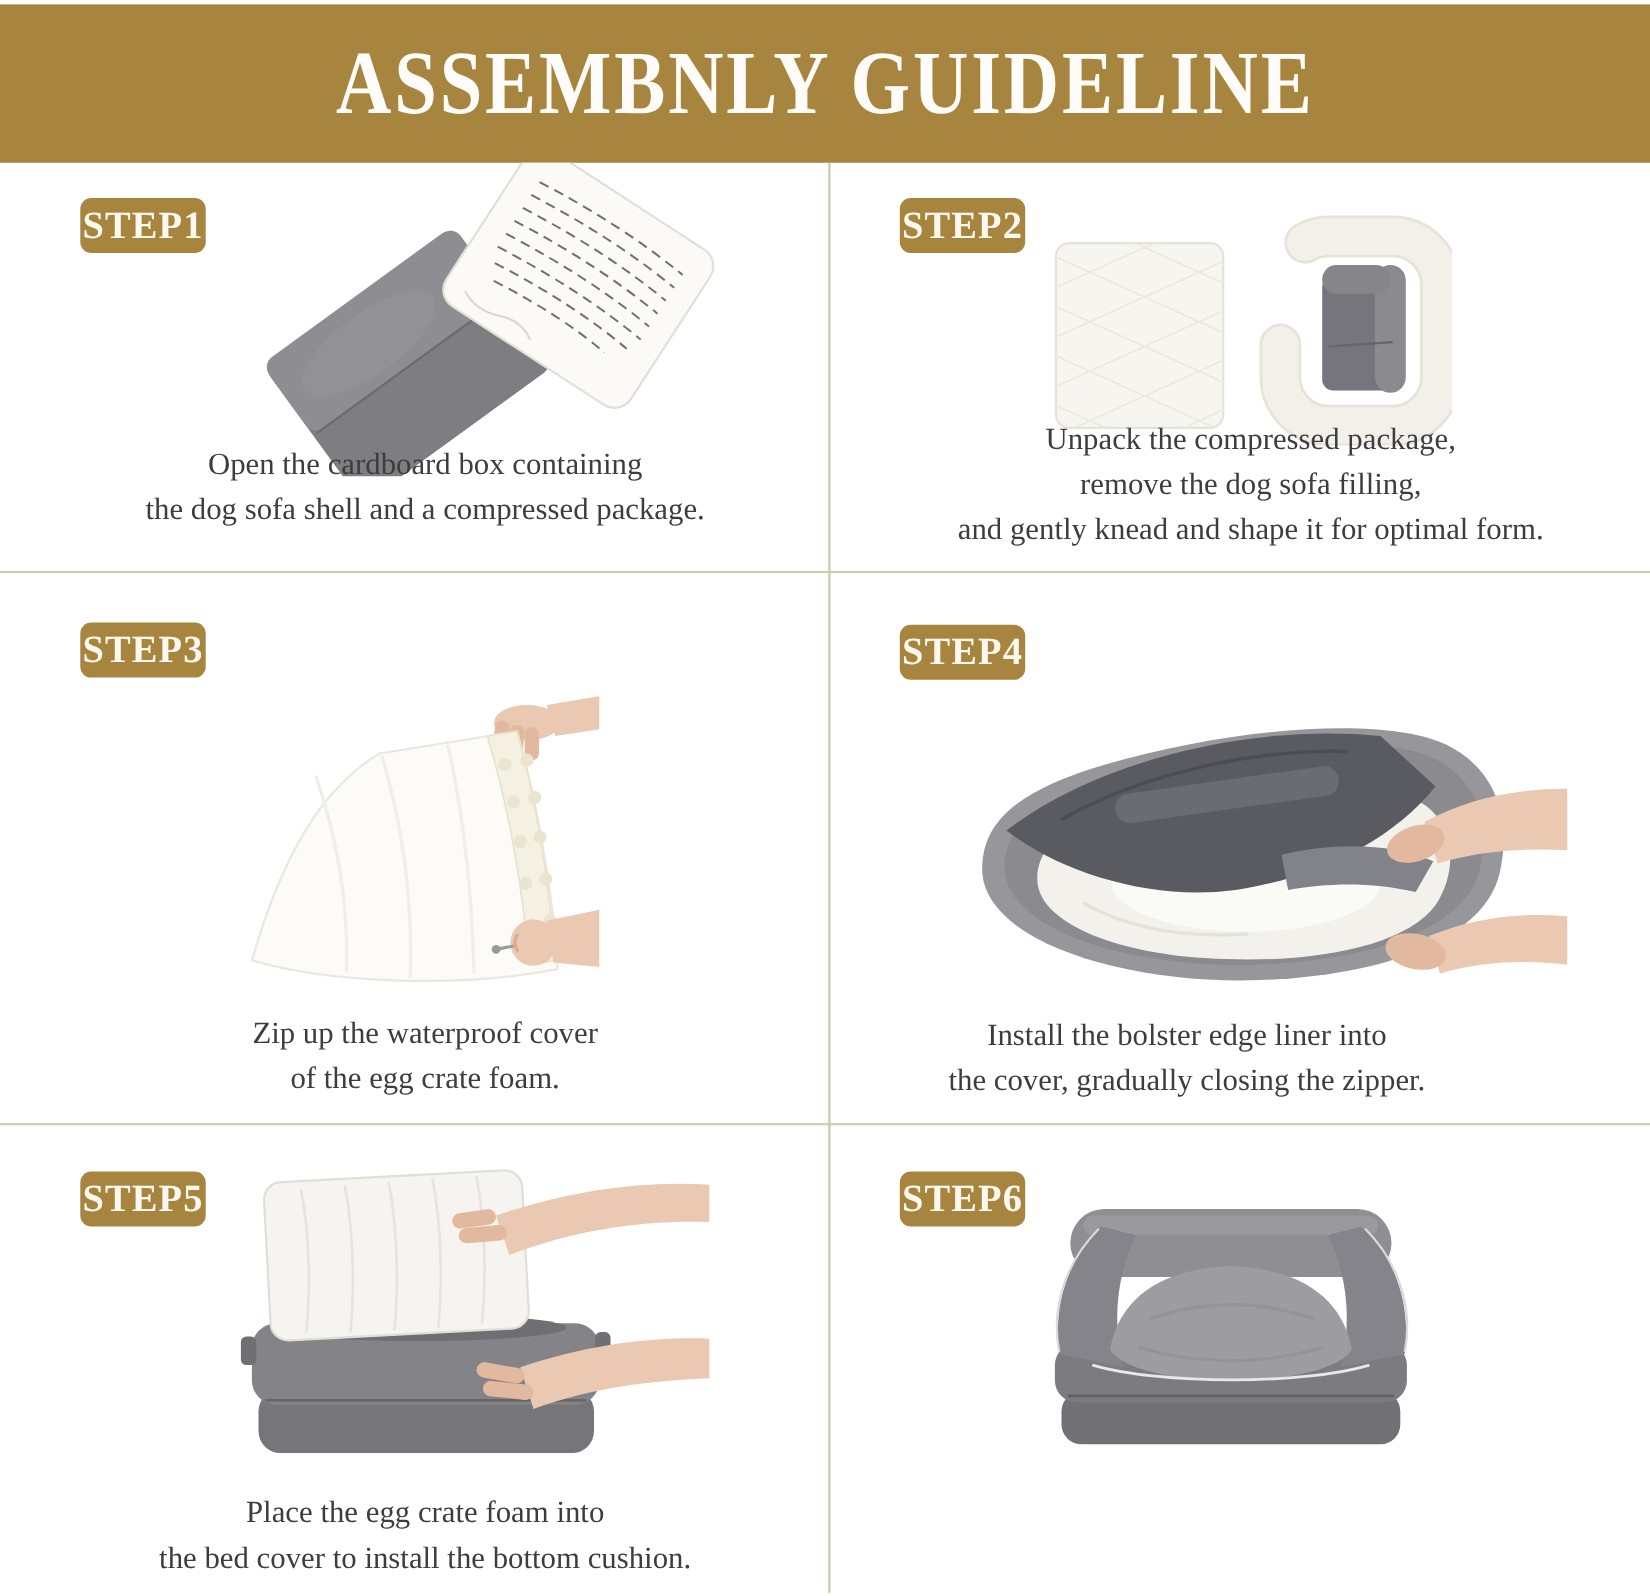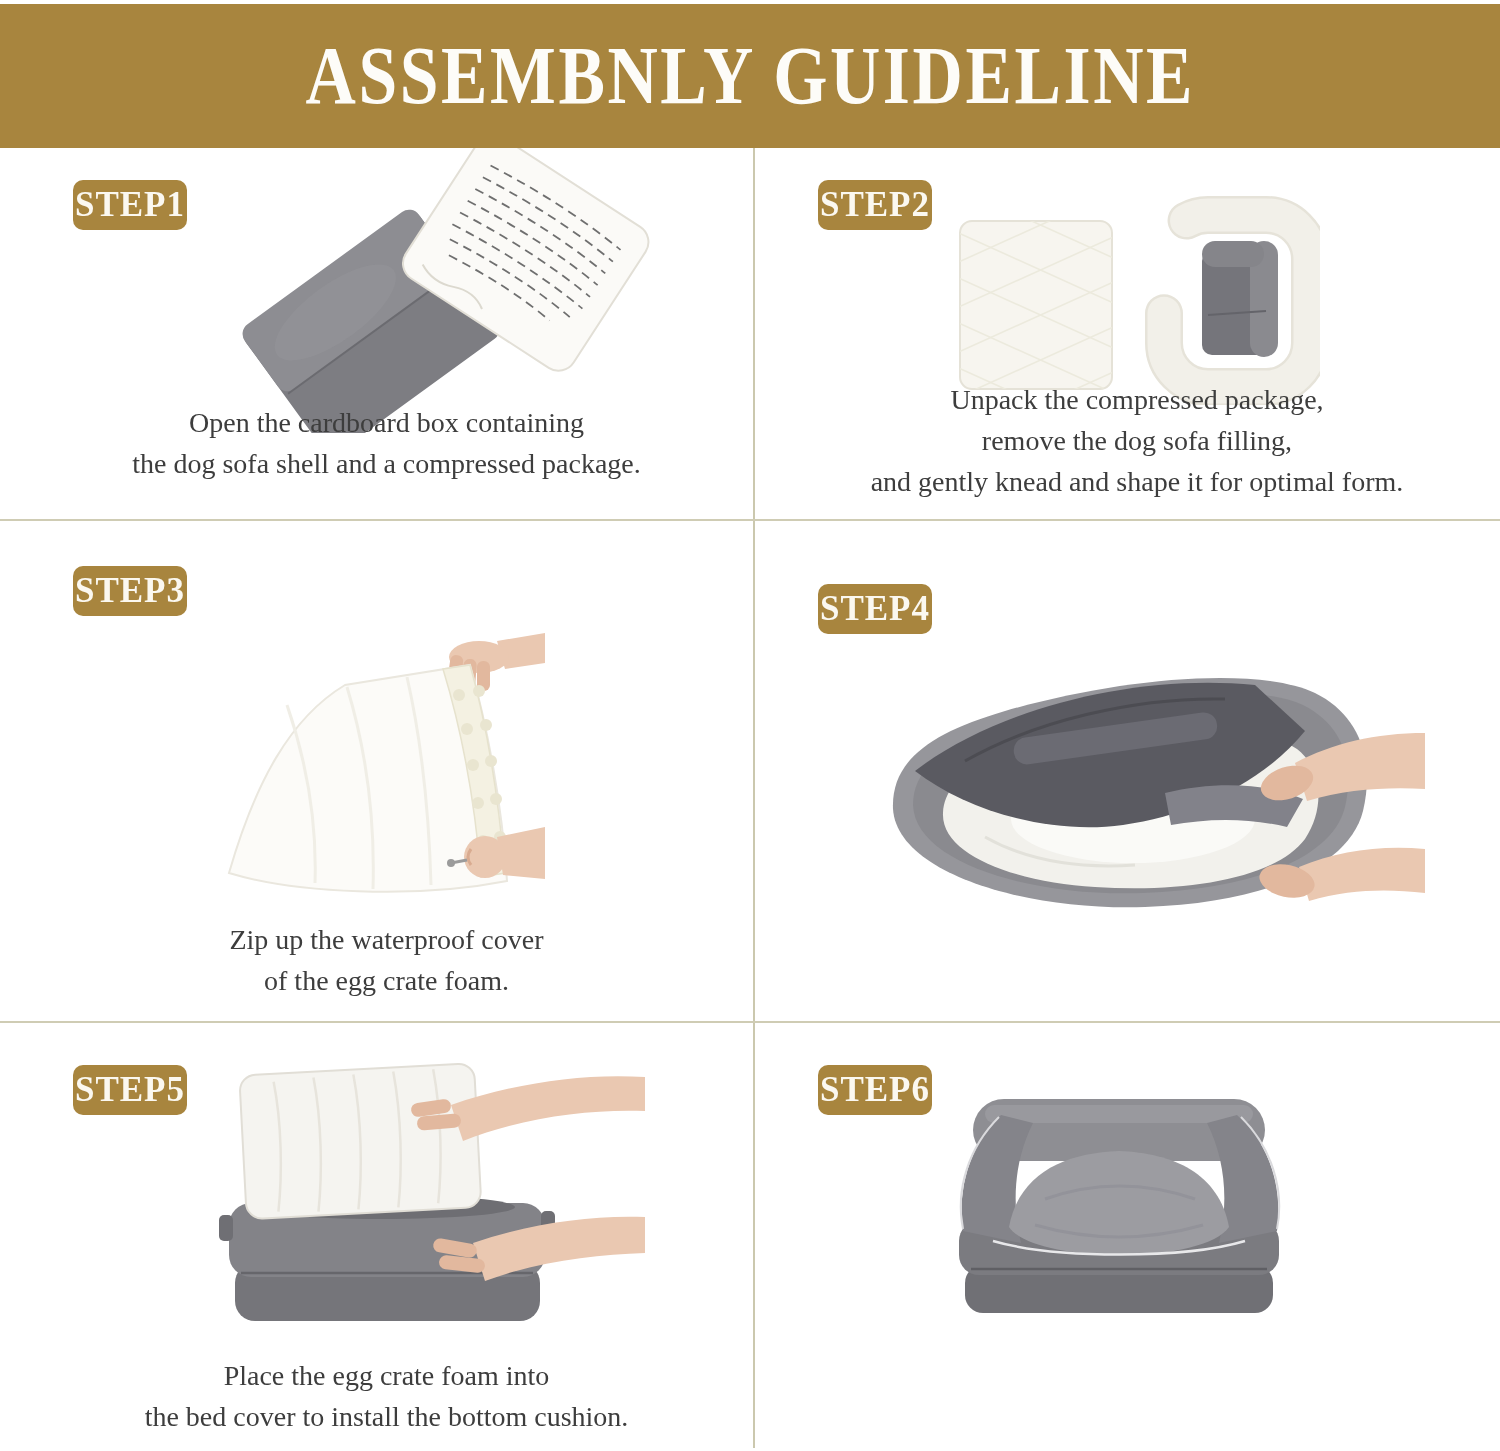--- a/index.html
+++ b/index.html
@@ -145,21 +145,21 @@
         <circle class="skin" cx="270" cy="224" r="21"></circle>
         <path d="M256,216 q-6,8 0,16" fill="none" stroke="#d9ab90" stroke-width="3"></path>
         <line x1="236" y1="230" x2="252" y2="227" stroke="#9b9b9b" stroke-width="3"></line>
         <circle cx="236" cy="230" r="4" fill="#9b9b9b"></circle>
       </svg>
     </div>
     <p class="caption" style="bottom:20px;">Zip up the waterproof cover
 of the egg crate foam.</p>
   </section>
 
-  <section class="cell" style="left:754px;top:539px;width:630px;height:500px;">
+  <section class="cell" style="left:754px;top:523px;width:630px;height:500px;">
     <div class="badge" style="left:64px;top:45px;">
       <span>STEP4</span>
     </div>
     <div class="photo" style="left:81px;top:102px;width:590px;height:285px;">
       <svg viewBox="0 0 590 285">
 
         <path d="M58,168 C56,120 95,92 170,70 C280,38 420,24 480,52 C525,74 540,120 528,170 C514,226 430,262 310,266 C190,270 62,232 58,168 Z" fill="#96969b"></path>
         <path d="M78,164 C78,124 115,100 184,80 C286,52 414,40 468,64 C508,84 520,122 510,166 C498,216 420,248 308,252 C196,256 80,222 78,164 Z" fill="#8a8a8f"></path>
 
         <path d="M108,172 C110,132 160,108 230,94 C320,77 420,80 462,108 C488,128 490,168 470,198 C440,238 350,252 260,246 C180,241 106,214 108,172 Z" fill="#f2f1ec"></path>
@@ -171,20 +171,22 @@
         <path d="M130,120 C200,80 300,56 390,58" fill="none" stroke="#4c4c52" stroke-width="3"></path>
         <path d="M330,152 C380,140 432,142 468,158 L452,186 C410,176 370,178 336,184 Z" fill="#82828a"></path>
 
         <path class="skin" d="M590,92 C540,92 498,102 460,122 L472,160 C512,148 552,146 590,148 Z"></path>
         <ellipse class="skin2" cx="452" cy="142" rx="27" ry="16" transform="rotate(-18 452 142)"></ellipse>
 
         <path class="skin" d="M590,208 C545,204 503,210 464,226 L474,260 C516,248 552,248 590,252 Z"></path>
         <ellipse class="skin2" cx="452" cy="240" rx="28" ry="16" transform="rotate(12 452 240)"></ellipse>
       </svg>
     </div>
+    <p class="caption" style="bottom:20px;">Install the bolster edge liner into
+the cover, gradually closing the zipper.</p>
   </section>
 
   <section class="cell" style="left:0;top:1023px;width:753px;height:428px;">
     <div class="badge" style="left:73px;top:42px;">
       <span>STEP5</span>
     </div>
     <div class="photo" style="left:215px;top:26px;width:430px;height:290px;">
       <svg viewBox="0 0 430 290">
 
         <rect x="20" y="214" width="305" height="58" rx="20" fill="#75757a"></rect>

